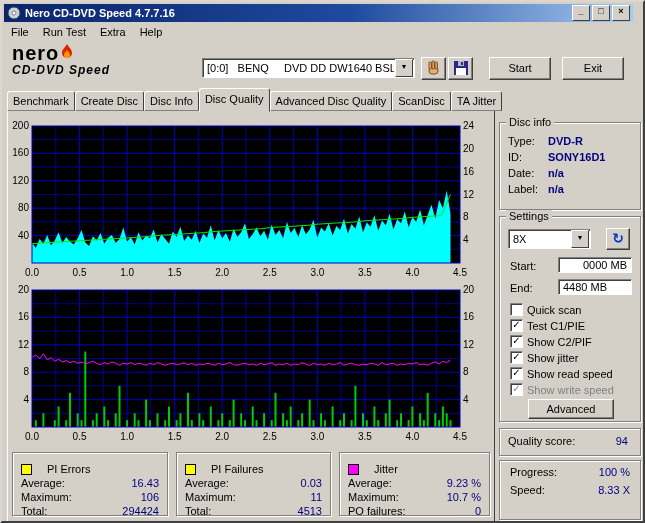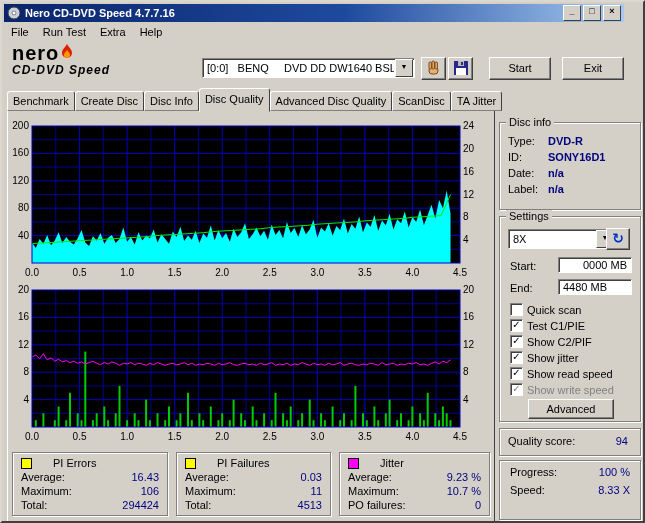--- a/index.html
+++ b/index.html
@@ -1,19 +1,19 @@
 <!DOCTYPE html>
 <html><head>
 <meta charset="utf-8">
 <style>
   html,body{margin:0;padding:0;background:#d4d0c8;}
   .win{position:relative;width:645px;height:523px;background:#d4d0c8;box-sizing:border-box;
        border:2px solid;border-color:#dcd8d0 #404040 #404040 #dcd8d0;overflow:hidden;
        font-family:"Liberation Sans","DejaVu Sans",sans-serif;font-size:11px;color:#000;}
-  .titlebar{position:absolute;left:2px;top:2px;right:19px;height:18px;
+  .titlebar{position:absolute;left:2px;top:2px;right:10px;height:18px;
        background:linear-gradient(90deg,#0a246a 0%,#1e4a9e 55%,#a6caf0 100%);
        display:flex;align-items:center;padding:0 3px;color:#fff;font-weight:bold;}
   .titlebar .ttl{margin-left:4px;}
   .tb-buttons{margin-left:auto;display:flex;gap:2px;}
   .tbtn{width:16px;height:14px;background:#d4d0c8;border:1px solid;border-color:#fff #404040 #404040 #fff;
        font-size:9px;line-height:11px;text-align:center;color:#000;font-weight:bold;cursor:default;}
   .menubar{position:absolute;left:2px;top:21px;right:2px;height:17px;display:flex;align-items:center;}
   .mitem{padding:1px 7px;}
   .logo{position:absolute;left:10px;top:42px;display:flex;flex-direction:column;line-height:16px;}
   .logo-top{display:flex;align-items:flex-start;gap:2px;}
@@ -44,21 +44,21 @@
   .field{position:absolute;background:#fff;border:1px solid;border-color:#808080 #fff #fff #808080;
        box-shadow:inset 1px 1px 0 #404040;padding:1px 4px;height:16px;box-sizing:border-box;line-height:13px;}
   .abs{position:absolute;}
   .cb{position:absolute;display:flex;align-items:center;gap:4px;height:13px;}
   .cbx{width:11px;height:11px;flex:none;background:#fff;border:1px solid;border-color:#808080 #fff #fff #808080;
        box-shadow:inset 1px 1px 0 #404040;font-size:10px;line-height:10px;text-align:center;}
   .cb.disabled .cbl{color:#808080;}
   .cb.disabled .cbx{color:#808080;}
   .statbox{position:absolute;top:450px;height:64px;border:1px solid #808080;
        box-shadow:1px 1px 0 #fff,inset 1px 1px 0 #fff;box-sizing:border-box;}
-  .stat-head{display:flex;align-items:center;gap:21px;padding:4px 8px 1px;}
+  .stat-head{display:flex;align-items:center;gap:15px;padding:10px 8px 1px;}
   .legend{width:9px;height:9px;border:1px solid #000;flex:none;}
   .stat-row{display:flex;justify-content:space-between;padding:0 8px;line-height:14px;}
   .qrow{display:flex;justify-content:space-between;padding:6px 12px 0 8px;}
   .prow{display:flex;justify-content:space-between;padding:0 10px;line-height:18px;}
   .refresh-btn{font-size:14px;line-height:18px;color:#0033cc;font-weight:bold;}
 </style>
 </head>
 <body>
 
 <div class="win">
@@ -325,21 +325,21 @@
     </div>
     <div class="irow">
       <span class="l">Label:</span>
       <span class="v">n/a</span>
     </div>
   </div>
 
   <div class="group" style="left:497px;top:214px;width:142px;height:206px;">
     <span class="group-title">Settings</span>
 
-    <div class="combo abs" style="left:8px;top:12px;width:108px;height:20px;">
+    <div class="combo abs" style="left:8px;top:12px;width:83px;height:20px;">
       <span class="combo-text">8X</span>
       <span class="combo-arrow">▼</span>
     </div>
     <span class="btn refresh-btn" style="left:106px;top:11px;width:24px;height:22px;"><span>↻</span></span>
 
     <span class="abs" style="left:10px;top:43px;">Start:</span>
     <span class="field" style="left:58px;top:40px;width:74px;text-align:right;">0000 MB</span>
 
     <span class="abs" style="left:10px;top:65px;">End:</span>
     <span class="field" style="left:58px;top:62px;width:74px;">4480 MB</span>

